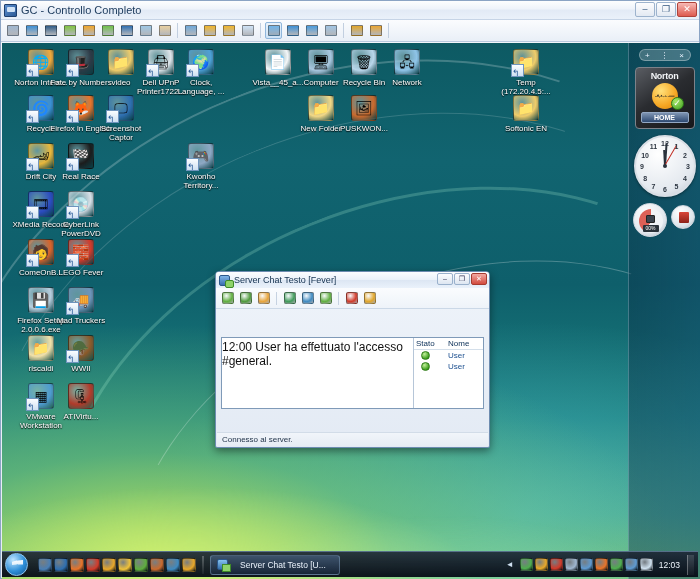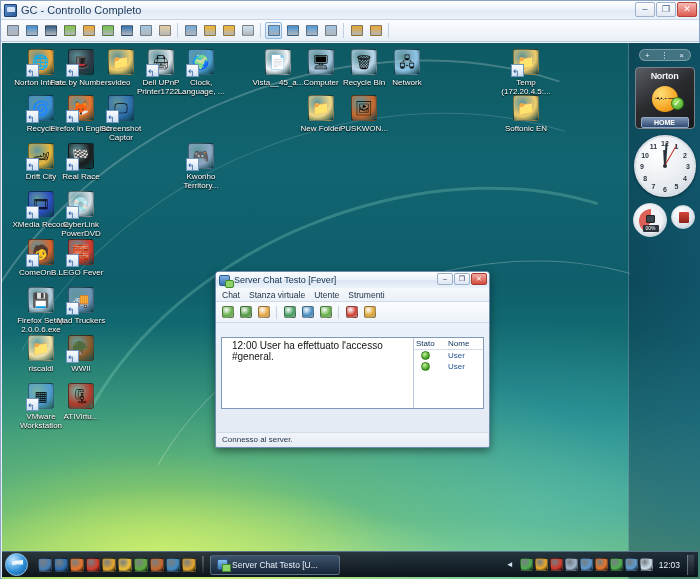--- a/index.html
+++ b/index.html
@@ -129,21 +129,21 @@
     background: linear-gradient(90deg, rgba(10,45,70,.42), rgba(18,70,100,.50));
     border-left: 1px solid rgba(255,255,255,.22);
   }
   .sb-ctl {
     margin: 6px auto 0; width: 52px; height: 12px;
     border-radius: 7px; background: rgba(255,255,255,.22);
     border: 1px solid rgba(255,255,255,.3);
     display: flex; align-items: center; justify-content: space-around;
     font-size: 8px; color: #eaf4ff;
   }
-  .gadget { margin: 6px auto 0; justify-content: space-between; }
+  .gadget { margin: 6px auto 0; }
 
   .g-norton {
     width: 60px; height: 62px; border-radius: 4px;
     background: linear-gradient(145deg,#5a5d63,#2a2c30 45%, #17181b);
     border: 1px solid #7d828a;
     display: flex; flex-direction: column; align-items: center;
     padding-top: 3px; position: relative;
   }
   .g-norton .brand { font-size: 9px; font-weight: bold; color: #f2f4f7; letter-spacing: -.3px; }
   .g-norton .orb {
@@ -259,21 +259,21 @@
   .cw-tab {
     display: inline-block; height: 12px; padding: 0 7px;
     background: linear-gradient(#fefefe,#eef3f9);
     border: 1px solid #a9bcd2; border-bottom: none; border-radius: 3px 3px 0 0;
     font-size: 8px; color: #1d3350; line-height: 11px;
   }
   .cw-body {
     position: absolute; left: 5px; top: 65px; right: 5px; height: 72px;
     display: flex; background: #fff; border: 1px solid #7f9ab8;
   }
-  .cw-log { flex: 1; padding: 2px 10px; font-size: 10px; color: #111; }
+  .cw-log { flex: 1; padding: 2px 0; font-size: 12px; color: #111; }
   .cw-users { width: 70px; border-left: 1px solid #b6c6d8; background: #fff; }
   .cw-uhead { display: flex; font-size: 8px; color: #0b2f57; padding: 1px 0 1px 2px; border-bottom: 1px solid #d4dfea; }
   .cw-uhead span:first-child { width: 32px; }
   .cw-urow { display: flex; align-items: center; padding: 1px 0 1px 2px; font-size: 8px; color: #1c4f8f; }
   .cw-urow .dot {
     width: 9px; height: 9px; border-radius: 50%; margin-left: 5px; margin-right: 18px; flex: none;
     background: radial-gradient(circle at 35% 30%, #c3f09a, #3e9e1e 70%, #2b7613);
     border: 1px solid #2f7d17;
   }
   .cw-input { position: absolute; left: 5px; bottom: 23px; right: 5px; height: 15px; display: flex; gap: 3px; }
@@ -308,21 +308,21 @@
     clip-path: polygon(0 18%,44% 6%,44% 46%,0 50%,0 18%, 56% 4%,100% 0,100% 44%,56% 46%);
     opacity:.95;
   }
   .ql { display: flex; align-items: center; gap: 2px; margin-left: 10px; }
   .qlico { width: 14px; height: 14px; border-radius: 2px; flex: none; }
   .tdiv { width: 2px; height: 18px; margin: 0 6px; background: linear-gradient(rgba(255,255,255,.25), rgba(255,255,255,.05)); flex: none; }
   .taskbtn {
     height: 20px; min-width: 130px; border-radius: 3px;
     background: linear-gradient(rgba(70,95,125,.75), rgba(25,40,60,.85));
     border: 1px solid rgba(160,195,230,.35);
-    display: flex; align-items: center; gap: 4px; padding: 0 6px;
+    display: flex; align-items: center; gap: 12px; padding: 0 6px;
     color: #eaf2fb; font-size: 8.5px;
   }
   .taskbtn .ti { width: 11px; height: 11px; background: linear-gradient(#86c2ef,#3570ad); border: 1px solid #2b5689; border-radius: 2px; flex: none; position: relative;}
   .taskbtn .ti::after{ content:""; position:absolute; left:4px; top:4px; width:7px; height:6px; background:#8fd36a; border:1px solid #3e8a28;}
   .tray { margin-left: auto; display: flex; align-items: center; gap: 2px; padding-right: 4px; }
   .trayico { width: 13px; height: 13px; border-radius: 2px; flex: none; }
   .clock { color: #eef5fc; font-size: 8.5px; margin-left: 4px; margin-right: 2px; }
   .showdesk { width: 7px; height: 20px; margin-left: 3px; border-left: 1px solid rgba(255,255,255,.3); background: linear-gradient(rgba(255,255,255,.14), rgba(255,255,255,.03)); }
 </style>
 </head>
@@ -637,26 +637,20 @@
       <div class="cw-title">
         <div class="ci"></div>
         <div class="t">Server Chat Testo [Fever]</div>
         <div class="cw-btns">
           <div class="cw-btn">–</div>
           <div class="cw-btn">❐</div>
           <div class="cw-btn close">✕</div>
         </div>
       </div>
 
-      <div class="cw-menu" id="chatmenu">
-          <span>Chat</span>
-          <span>Stanza virtuale</span>
-          <span>Utente</span>
-          <span>Strumenti</span>
-        </div>
       <div class="cw-tools" id="chattools">
           <div class="ct">
             <div style="width: 12px; height: 12px; border-radius: 2px; background: radial-gradient(circle at 34% 28%, rgba(255, 255, 255, 0.4), rgb(95, 174, 63) 60%, rgba(0, 0, 0, 0.3)); border: 1px solid rgba(0, 0, 0, 0.32);"></div>
           </div>
           <div class="ct">
             <div style="width: 12px; height: 12px; border-radius: 2px; background: radial-gradient(circle at 34% 28%, rgba(255, 255, 255, 0.4), rgb(79, 154, 60) 60%, rgba(0, 0, 0, 0.3)); border: 1px solid rgba(0, 0, 0, 0.32);"></div>
           </div>
           <div class="ct">
             <div style="width: 12px; height: 12px; border-radius: 2px; background: radial-gradient(circle at 34% 28%, rgba(255, 255, 255, 0.4), rgb(232, 164, 58) 60%, rgba(0, 0, 0, 0.3)); border: 1px solid rgba(0, 0, 0, 0.32);"></div>
           </div>

